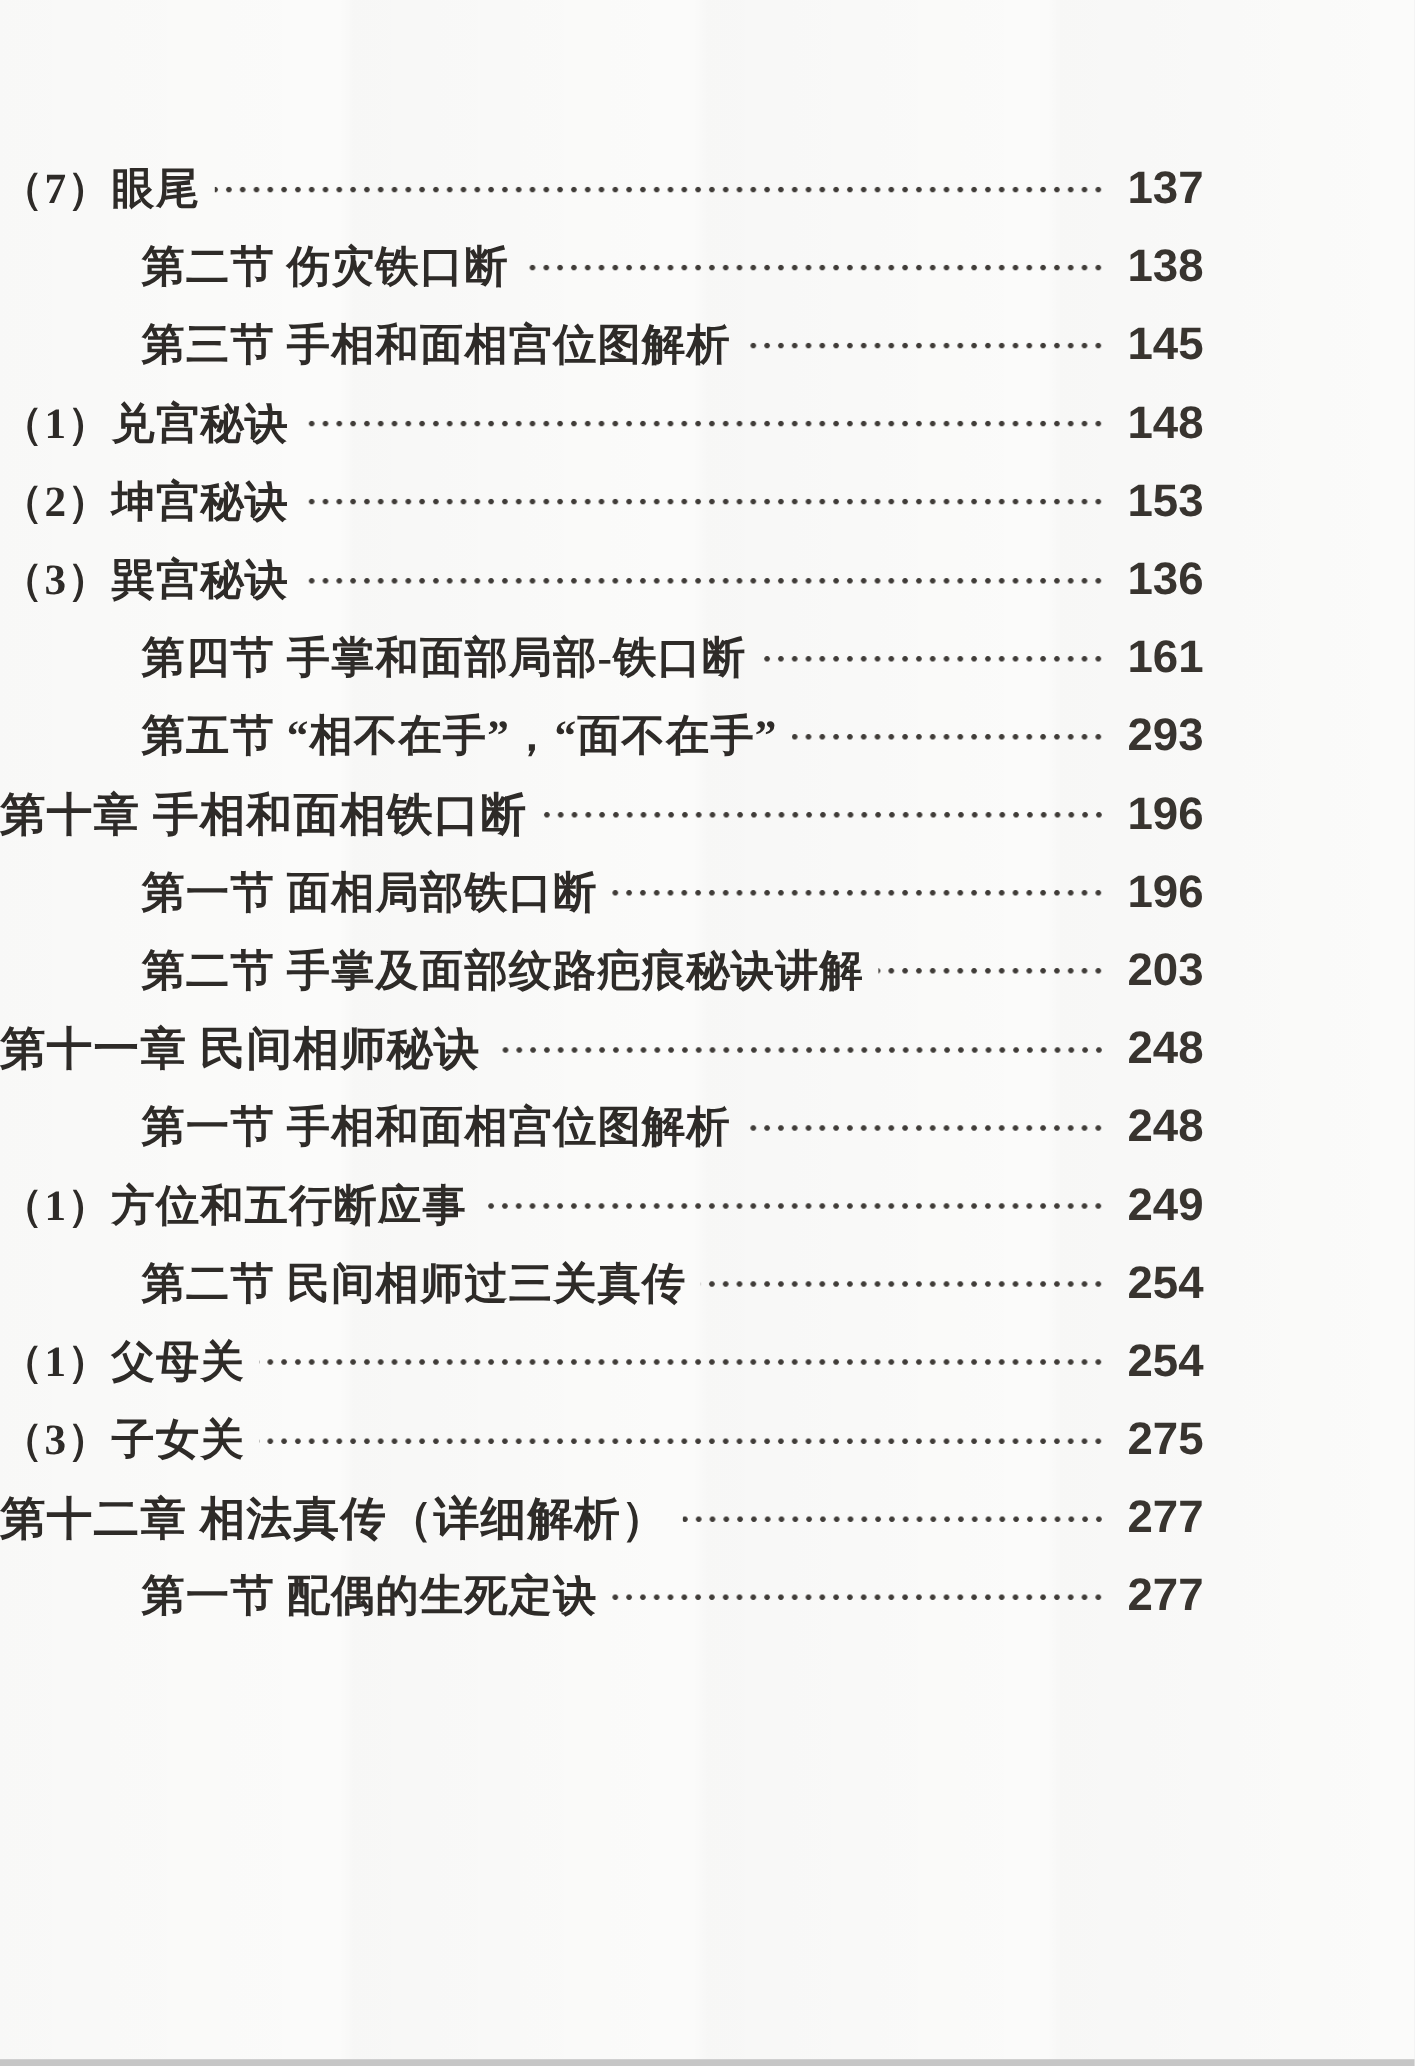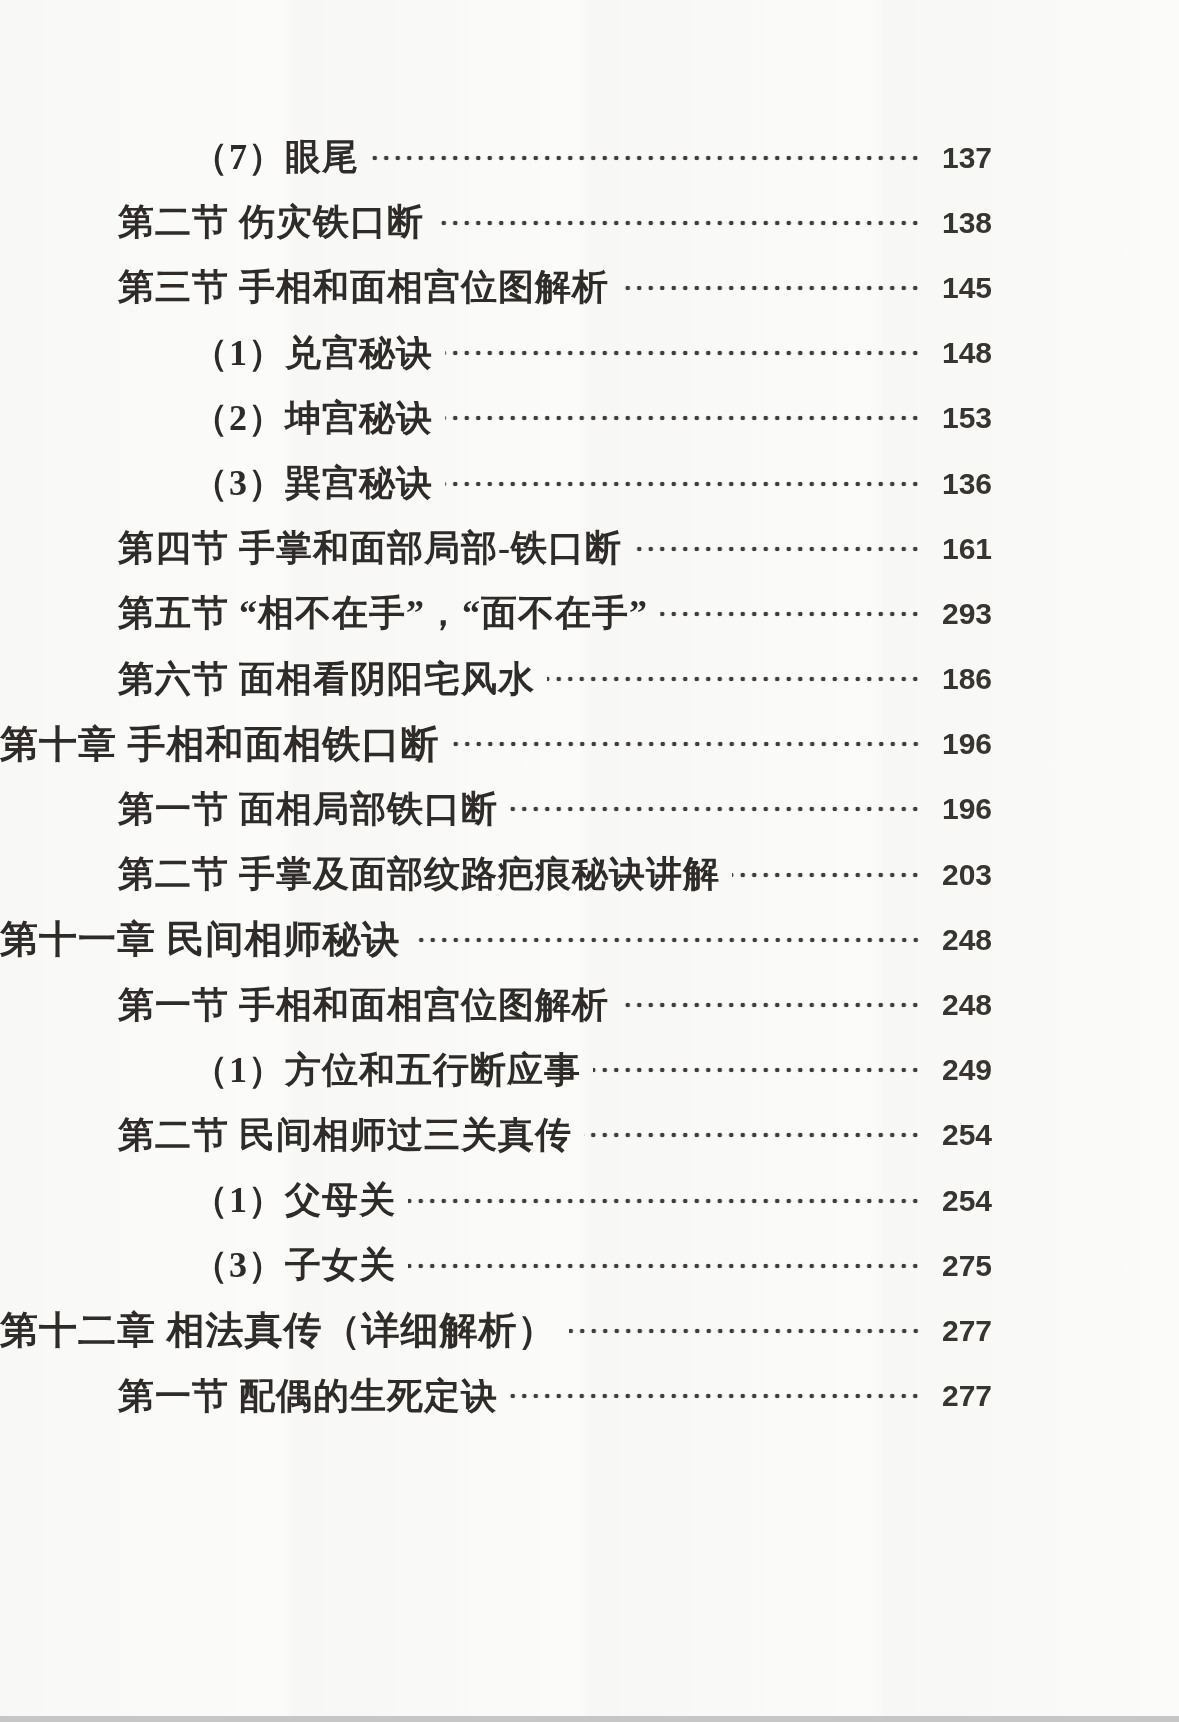--- a/index.html
+++ b/index.html
@@ -36,21 +36,21 @@
   }
   .toc-row {
     display: flex;
     align-items: center;
     height: 65.2px;
     padding-right: 176px;
     color: #2e2b28;
   }
   .toc-row.lv-chapter { }
   .toc-row.lv-section { padding-left: 118px; }
-  .toc-row.lv-sub     { padding-left: 192px; }
+  .toc-row.lv-sub     { }
 
   .toc-label {
     white-space: nowrap;
     font-size: 36px;
     font-weight: 600;
     letter-spacing: 1px;
     color: #2e2b28;
   }
   .lv-chapter .toc-label {
     font-size: 38px;
@@ -61,25 +61,25 @@
     height: 6px;
     margin: 0 10px 0 12px;
     align-self: center;
     background-image: radial-gradient(circle, #403c38 2px, rgba(0,0,0,0) 2.6px);
     background-size: 11.5px 6px;
     background-position: right center;
     background-repeat: repeat-x;
   }
   .toc-pagenum {
     font-family: "Liberation Sans", "DejaVu Sans", sans-serif;
-    font-size: 30px;
+    font-size: 38px;
     font-weight: 700;
     color: #38342f;
     min-width: 72px;
-    text-align: center;
+    text-align: right;
     white-space: nowrap;
   }
 </style>
 </head>
 <body>
 
 <div class="page">
   <div class="toc">
       <div class="toc-row lv-sub">
     <span class="toc-label">（7）眼尾</span>
@@ -113,25 +113,20 @@
   </div>
       <div class="toc-row lv-section">
     <span class="toc-label">第四节 手掌和面部局部-铁口断</span>
     <span class="dot-leader"></span>
     <span class="toc-pagenum">161</span>
   </div>
       <div class="toc-row lv-section">
     <span class="toc-label">第五节 “相不在手”，“面不在手”</span>
     <span class="dot-leader"></span>
     <span class="toc-pagenum">293</span>
-  </div>
-      <div class="toc-row lv-section">
-    <span class="toc-label">第六节 面相看阴阳宅风水</span>
-    <span class="dot-leader"></span>
-    <span class="toc-pagenum">186</span>
   </div>
       <div class="toc-row lv-chapter">
     <span class="toc-label">第十章 手相和面相铁口断</span>
     <span class="dot-leader"></span>
     <span class="toc-pagenum">196</span>
   </div>
       <div class="toc-row lv-section">
     <span class="toc-label">第一节 面相局部铁口断</span>
     <span class="dot-leader"></span>
     <span class="toc-pagenum">196</span>

